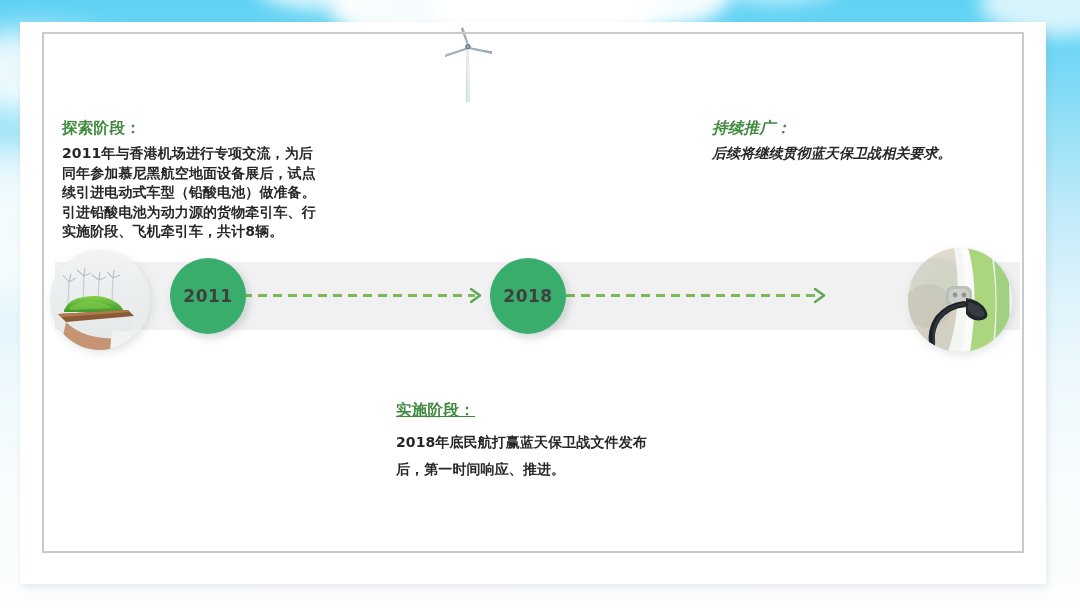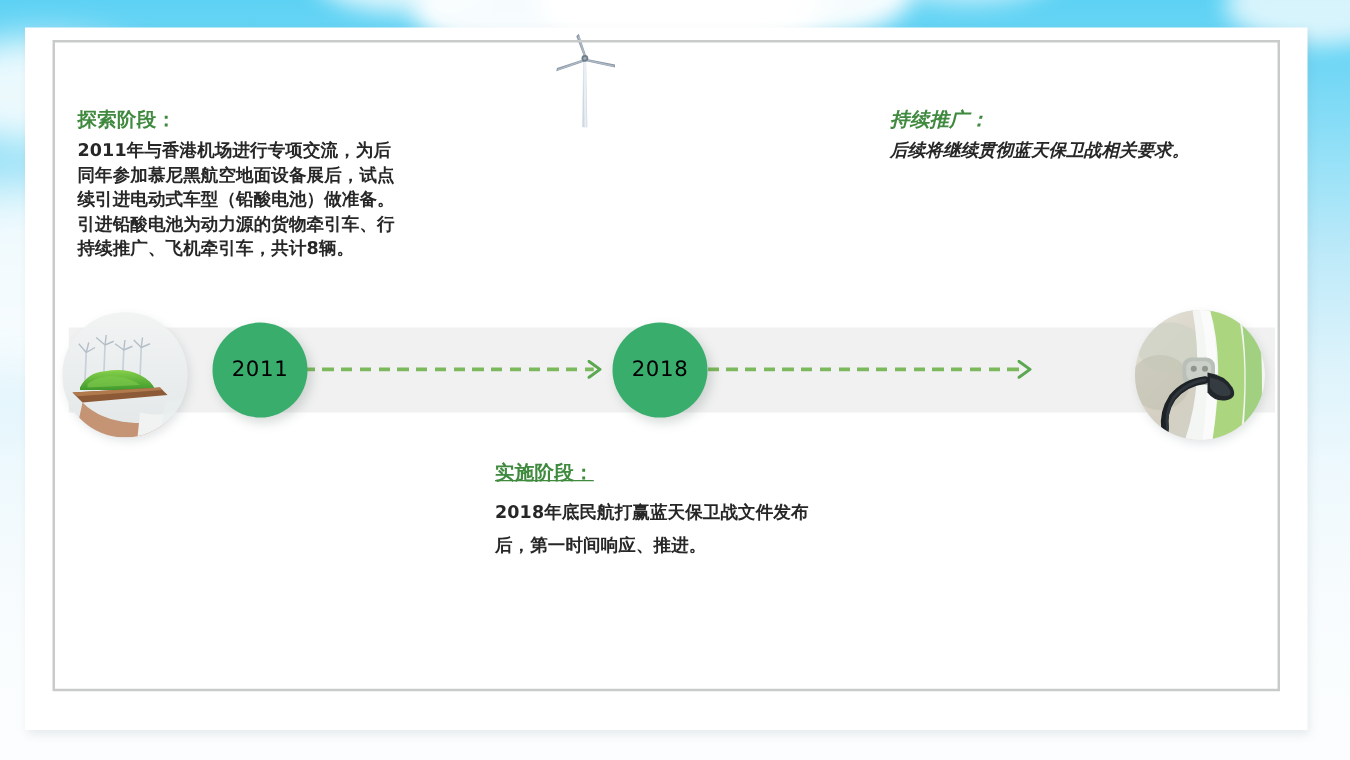--- a/index.html
+++ b/index.html
@@ -58,21 +58,21 @@
   .card-inner {
     position: absolute;
     left: 42px; top: 32px;
     width: 982px; height: 521px;
     border: 2px solid #c9cbcb;
     background: transparent;
     z-index: 4;
   }
 
   
-  .txt-block { position: absolute; z-index: 6; }
+  .txt-block { position: absolute; z-index: 6; margin-top: 32px; }
   .txt-head {
     color: #3f8a3f;
     font-size: 15.5px;
     font-weight: bold;
     letter-spacing: .3px;
     margin-bottom: 5px;
   }
   .txt-body {
     color: #272727;
     font-size: 14px;
@@ -112,22 +112,22 @@
     width: 12px; height: 15px;
     z-index: 7;
   }
   #tl-arrow-1 { left: 470px; }
   #tl-arrow-2 { left: 814px; }
 
   .node {
     position: absolute;
     border-radius: 50%;
     background: #38ad6c;
-    color: #000000;
-    font-weight: normal;
+    color: #404040;
+    font-weight: bold;
     display: flex;
     align-items: center;
     justify-content: center;
     z-index: 8;
     box-shadow: 3px 4px 9px rgba(70,90,80,.22);
   }
   #node-2011 { left: 170px; top: 258px; width: 76px; height: 76px; font-size: 17px; letter-spacing: .5px; }
   #node-2018 { left: 490px; top: 258px; width: 76px; height: 76px; font-size: 17px; letter-spacing: .5px; }
   #node-future { left: 820px; top: 265px; width: 62px; height: 62px; font-size: 15px; letter-spacing: 1px; }
 
@@ -180,21 +180,21 @@
 
   <div class="card-inner"></div>
 
   <div class="txt-block" id="block-explore">
     <div class="txt-head">探索阶段：</div>
     <div class="txt-body">
       <span class="ln">2011年与香港机场进行专项交流，为后</span>
       <span class="ln">同年参加慕尼黑航空地面设备展后，试点</span>
       <span class="ln">续引进电动式车型（铅酸电池）做准备。</span>
       <span class="ln">引进铅酸电池为动力源的货物牵引车、行</span>
-      <span class="ln">持续推广、飞机牵引车，共计8辆。</span>
+      <span class="ln">实施阶段、飞机牵引车，共计8辆。</span>
     </div>
   </div>
 
   <div class="txt-block" id="block-promote">
     <div class="txt-head">持续推广：</div>
     <div class="txt-body">
       <span class="ln">后续将继续贯彻蓝天保卫战相关要求。</span>
     </div>
   </div>
 

